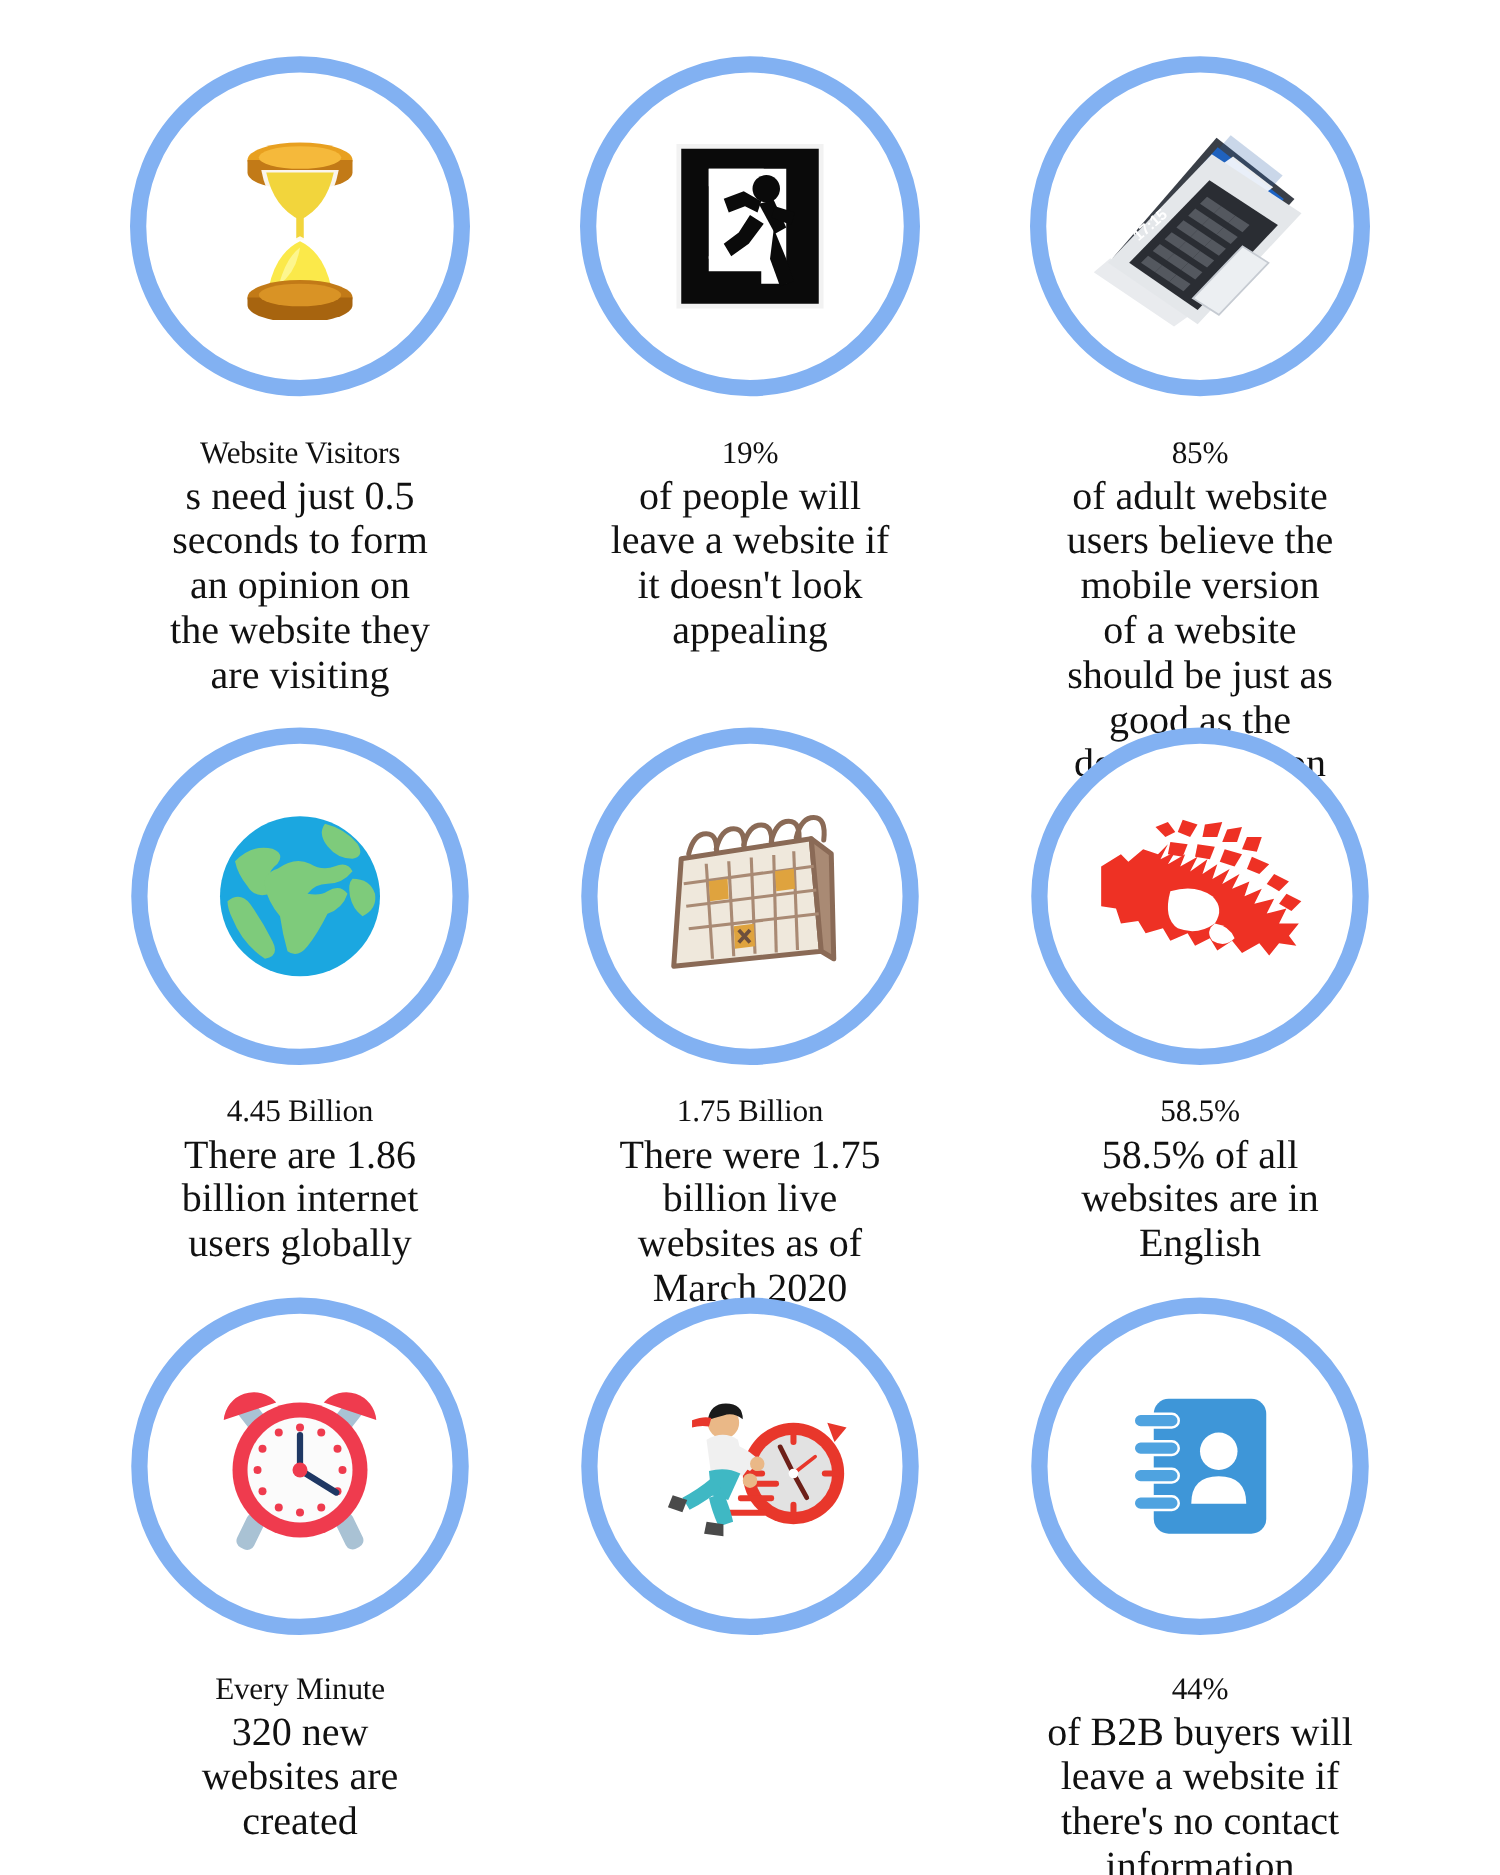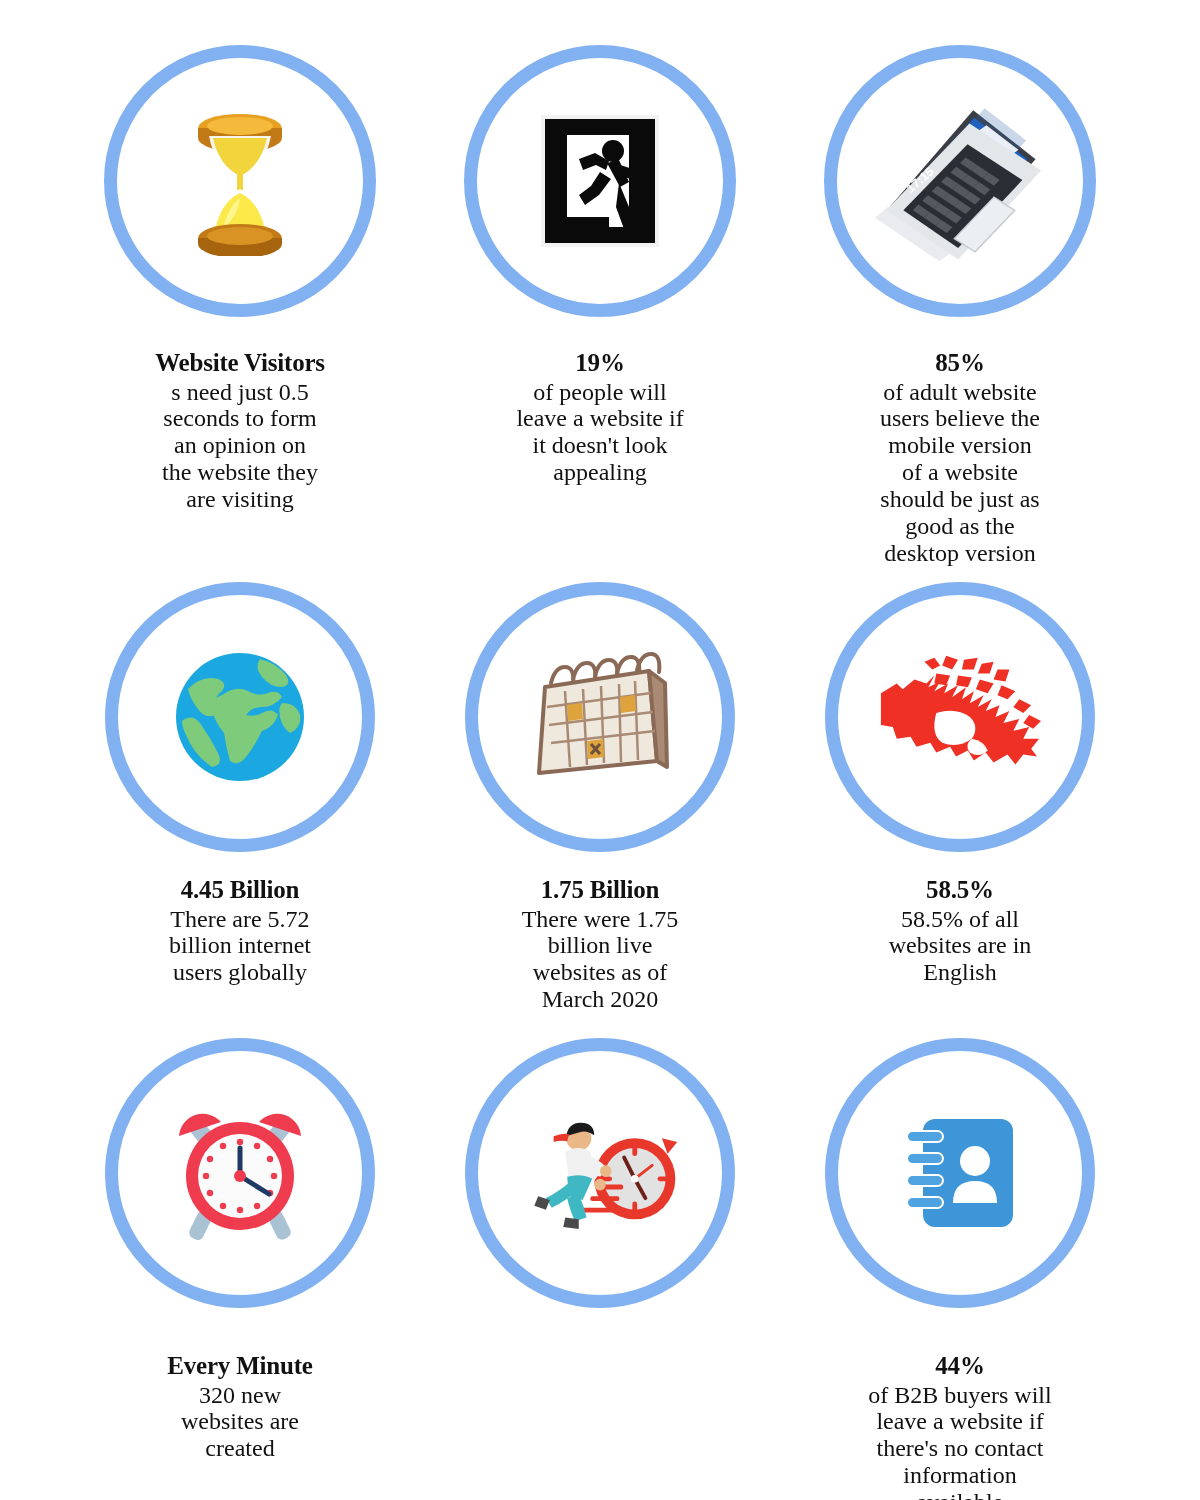--- a/index.html
+++ b/index.html
@@ -60,31 +60,31 @@
   }
   .icon-box svg { display: block; }
 
   .caption {
     margin-top: 30px;
     text-align: center;
     width: 300px;
   }
   .row1 .caption { margin-top: 32px; }
   .row2 .caption { margin-top: 24px; }
-  .row3 .caption { margin-top: 44px; }
+  .row3 .caption { margin-top: 30px; }
 
   .headline {
-    font-weight: bold;
+    font-weight: normal;
     font-size: 25px;
     line-height: 1.1;
     letter-spacing: -0.2px;
     margin-bottom: 2px;
   }
   .body-text {
-    font-size: 24px;
+    font-size: 32px;
     line-height: 1.12;
     white-space: pre-line;
   }
 </style>
 </head>
 <body>
 
 <div class="infographic">
   <div class="grid">
 
@@ -212,21 +212,21 @@
             <path d="M18 42 q14 -14 30 -10 q10 4 4 12 q-10 8 -4 14 q8 6 -2 10 q-12 4 -18 -6 q-8 -10 -10 -20 z" fill="#7ecb7b"></path>
             <path d="M12 74 q10 -8 18 2 q10 14 18 30 q6 12 -6 14 q-18 -12 -26 -32 q-4 -8 -4 -14 z" fill="#7ecb7b"></path>
             <path d="M52 48 q14 -10 26 -4 q10 6 20 2 q10 -4 14 4 q-8 10 -20 10 q-10 0 -16 8 q10 2 16 -2 q10 -6 16 2 q-4 12 -16 16 q-8 16 -16 26 q-8 10 -16 4 q-4 -14 -6 -28 q-10 -12 -12 -24 q-2 -10 10 -14 z" fill="#7ecb7b"></path>
             <path d="M90 12 q16 4 26 16 q6 10 -4 12 q-12 0 -20 -10 q-8 -10 -2 -18 z" fill="#7ecb7b"></path>
             <path d="M112 56 q14 0 18 12 q2 12 -10 18 q-8 -6 -10 -16 q-2 -10 2 -14 z" fill="#7ecb7b"></path>
           </svg>
         </div>
       </div>
       <div class="caption">
         <div class="headline">4.45 Billion</div>
-        <div class="body-text">There are 5.72
+        <div class="body-text">There are 1.86
 billion internet
 users globally</div>
       </div>
     </div>
 
     <div class="cell row2">
       <div class="circle-wrap">
         <div class="icon-box">
           <svg width="150" height="136" viewBox="0 0 150 136">
             <g stroke="#8a6a56" stroke-width="4" fill="none" stroke-linecap="round">

